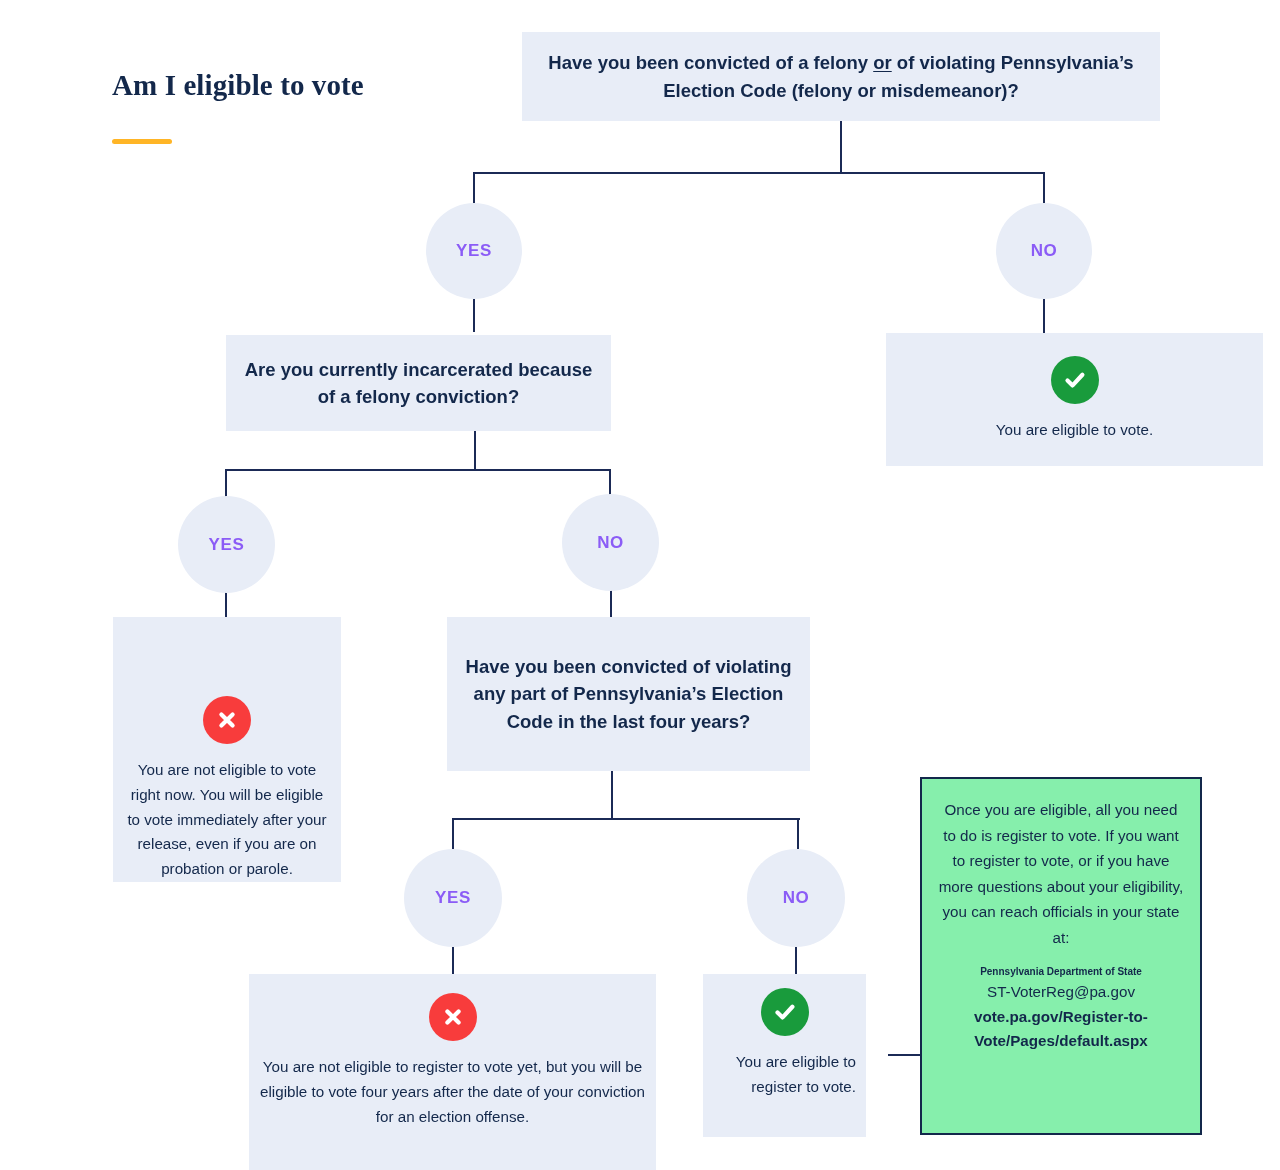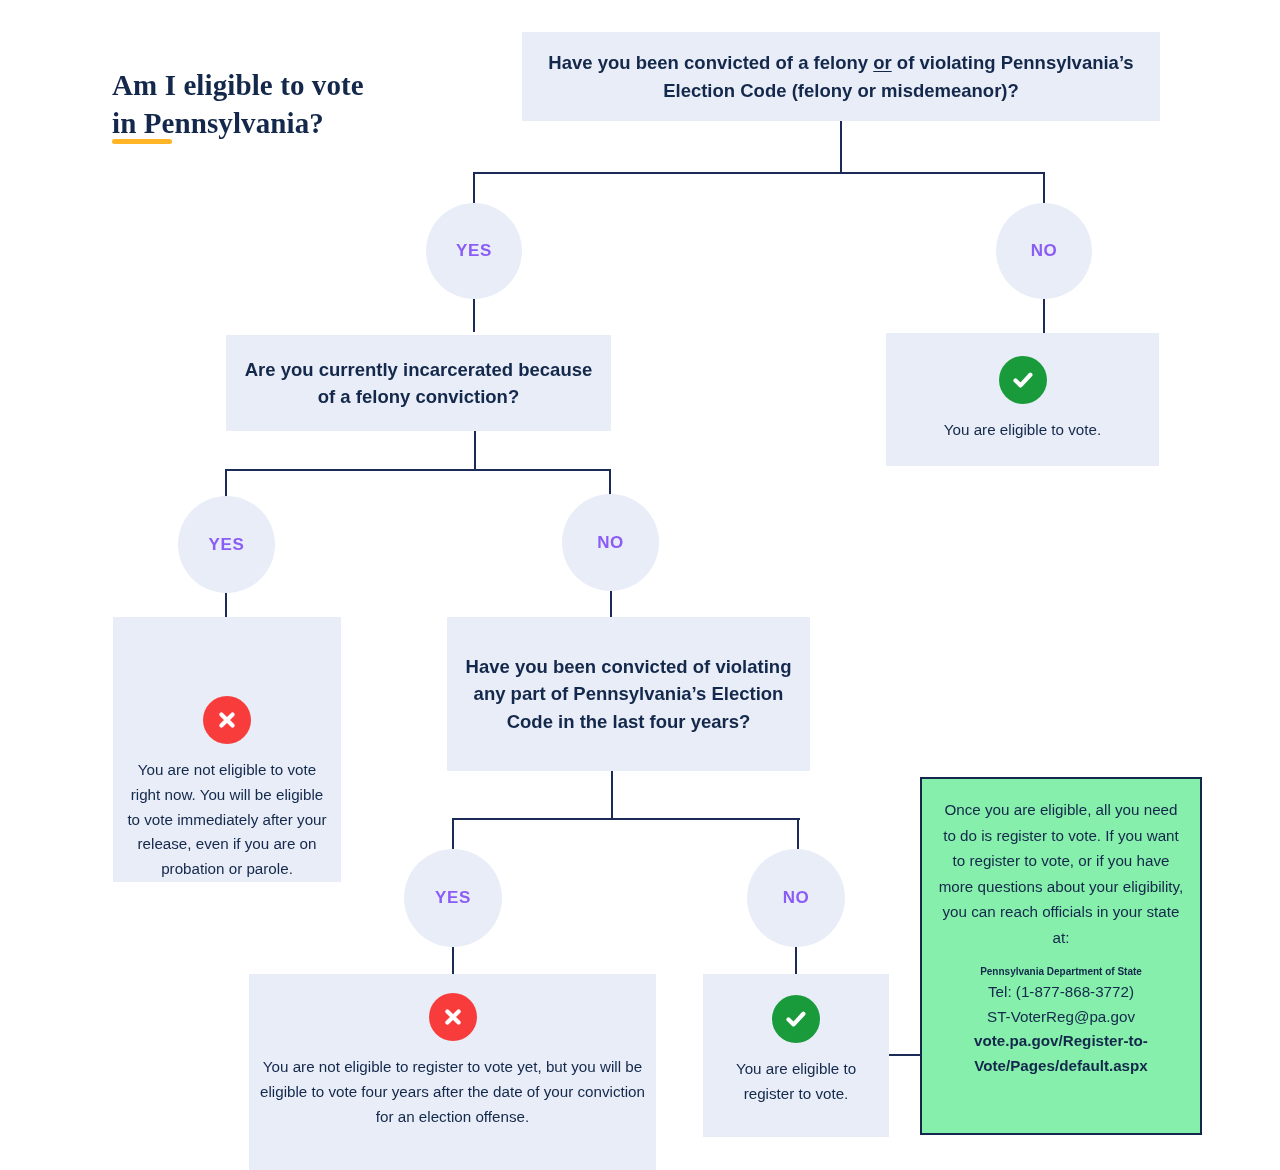--- a/index.html
+++ b/index.html
@@ -145,21 +145,20 @@
     color: #13284b;
   }
 </style>
 </head>
 <body>
 
 <div id="canvas">
 
   <div class="title">
     <div>Am I eligible to vote</div>
-    <div>in Pennsylvania?</div>
   </div>
   <div class="title-rule"></div>
 
   <div class="ln ln-v" style="left:840px; top:121px; height:53px;"></div>
   <div class="ln ln-h" style="left:473px; top:172px; width:572px;"></div>
   <div class="ln ln-v" style="left:473px; top:172px; height:31px;"></div>
   <div class="ln ln-v" style="left:1043px; top:172px; height:31px;"></div>
   <div class="ln ln-v" style="left:473px; top:297px; height:35px;"></div>
   <div class="ln ln-v" style="left:1043px; top:299px; height:34px;"></div>
 
@@ -184,21 +183,21 @@
     </div>
   </div>
 
   <div class="circle" style="left:426px; top:203px; width:96px; height:96px;">
     <span>YES</span>
   </div>
   <div class="circle" style="left:996px; top:203px; width:96px; height:96px;">
     <span>NO</span>
   </div>
 
-  <div class="box" style="left:886px; top:333px; width:273px; height:133px;">
+  <div class="box" style="left:886px; top:333px; width:377px; height:133px;">
     <div class="status-icon ok">
       <svg width="26" height="26" viewBox="0 0 26 26" aria-hidden="true">
         <path d="M5.5 13.4 L10.6 18.4 L20.4 7.8" fill="none" stroke="#ffffff" stroke-width="4.2" stroke-linecap="round" stroke-linejoin="round"></path>
       </svg>
     </div>
     <div class="a-text">You are eligible to vote.</div>
   </div>
 
   <div class="box" style="left:226px; top:335px; width:385px; height:96px;">
     <div class="q-text">Are you currently incarcerated because of a felony conviction?</div>
@@ -233,30 +232,29 @@
 
   <div class="box" style="left:249px; top:974px; width:407px; height:204px; justify-content:flex-start; padding-top:19px;">
     <div class="status-icon no">
       <svg width="24" height="24" viewBox="0 0 24 24" aria-hidden="true">
         <path d="M6.4 6.4 L17.6 17.6 M17.6 6.4 L6.4 17.6" fill="none" stroke="#ffffff" stroke-width="4.2" stroke-linecap="round"></path>
       </svg>
     </div>
     <div class="a-text">You are not eligible to register to vote yet, but you will be eligible to vote four years after the date of your conviction for an election offense.</div>
   </div>
 
-  <div class="box" style="left:703px; top:974px; width:186px; height:163px; justify-content:flex-start; padding-top:21px;">
+  <div class="box" style="left:703px; top:974px; width:163px; height:163px; justify-content:flex-start; padding-top:14px;text-align:right;">
     <div class="status-icon ok">
       <svg width="26" height="26" viewBox="0 0 26 26" aria-hidden="true">
         <path d="M5.5 13.4 L10.6 18.4 L20.4 7.8" fill="none" stroke="#ffffff" stroke-width="4.2" stroke-linecap="round" stroke-linejoin="round"></path>
       </svg>
     </div>
     <div class="a-text">You are eligible to register to vote.</div>
   </div>
 
   <div class="contact">
     <div class="contact-intro">Once you are eligible, all you need to do is register to vote. If you want to register to vote, or if you have more questions about your eligibility, you can reach officials in your state at:</div>
     <div class="contact-org">Pennsylvania Department of State</div>
-    <div class="contact-line">Tel: (1-877-868-3772)</div>
     <div class="contact-line">ST-VoterReg@pa.gov</div>
     <div class="contact-url">vote.pa.gov/Register-to-Vote/Pages/default.aspx</div>
   </div>
 
 </div>
 
 </body></html>

